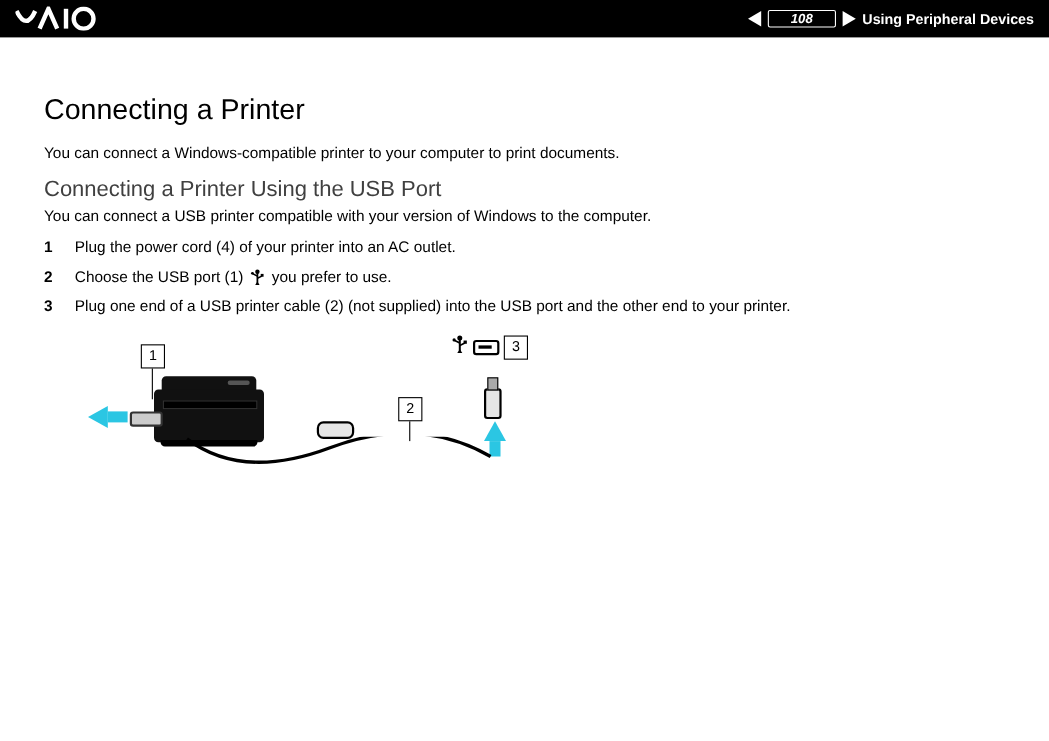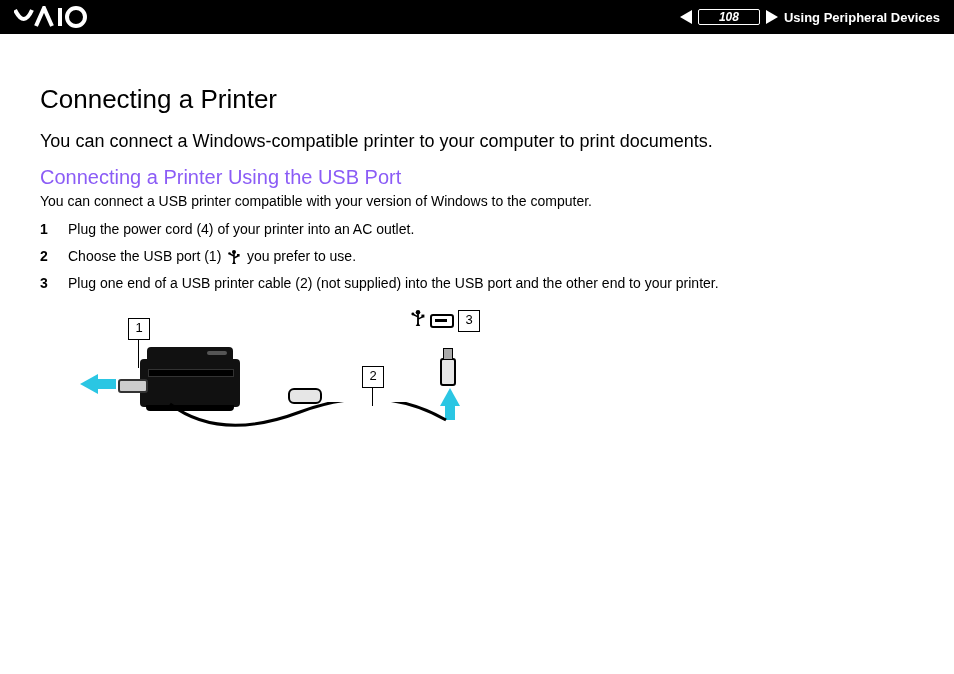--- a/index.html
+++ b/index.html
@@ -7,22 +7,22 @@
   .topbar{background:#000;color:#fff;height:34px;display:flex;align-items:center;justify-content:space-between;padding:0 14px}
   .logo{display:flex;align-items:center;gap:2px}
   .topright{display:flex;align-items:center;gap:6px}
   .nav-arrow{width:0;height:0}
   .arrow-left{border-top:7px solid transparent;border-bottom:7px solid transparent;border-right:12px solid #fff}
   .arrow-right{border-top:7px solid transparent;border-bottom:7px solid transparent;border-left:12px solid #fff}
   .page-num{background:#000;border:1px solid #fff;padding:0 20px;font-size:12px;font-style:italic;font-weight:bold;border-radius:2px}
   .section-label{font-size:13px;font-weight:bold;}
   .content{padding:20px 40px 0 40px}
   h1{font-size:26px;font-weight:400;margin:30px 0 6px 0}
-  .intro{font-size:18px;margin:16px 0 14px 0}
-  h2{font-size:20px;font-weight:400;color:#8b5cf6;margin:6px 0 4px 0}
+  .intro{font-size:14px;margin:16px 0 14px 0}
+  h2{font-size:20px;font-weight:400;color:#404040;margin:6px 0 4px 0}
   .sub{font-size:14px;margin:0 0 10px 0}
   h3{font-size:18px;font-weight:400;color:#9a9a9a;margin:4px 0 6px 0}
   ol{margin:0;padding:0;list-style:none}
   ol li{display:flex;font-size:14px;margin:6px 0;line-height:1.5}
   .num{font-weight:bold;width:28px;flex:none}
   .step-text{flex:1}
   .usb-inline{display:inline-block;vertical-align:middle;margin:0 2px}
   
   .diagram{position:relative;width:420px;height:160px;margin:10px 0 0 40px}
   .callout{position:absolute;width:20px;height:20px;border:1px solid #000;background:#fff;font-size:13px;text-align:center;line-height:18px}

